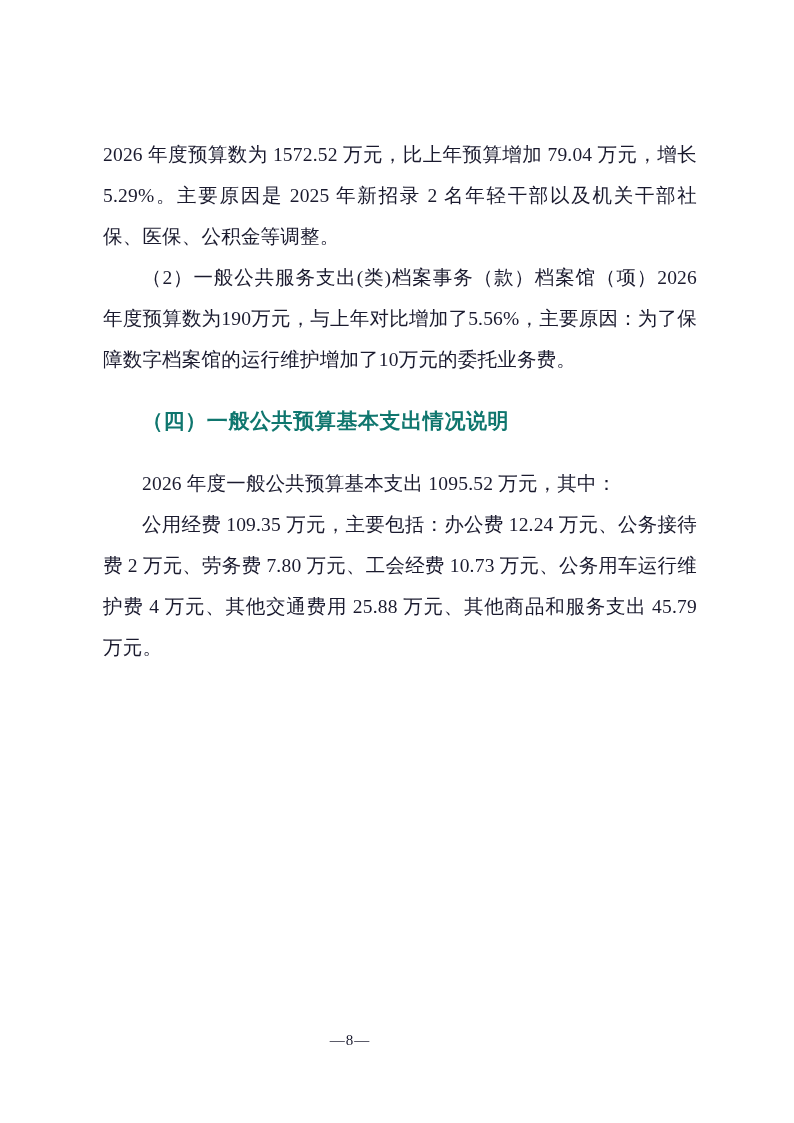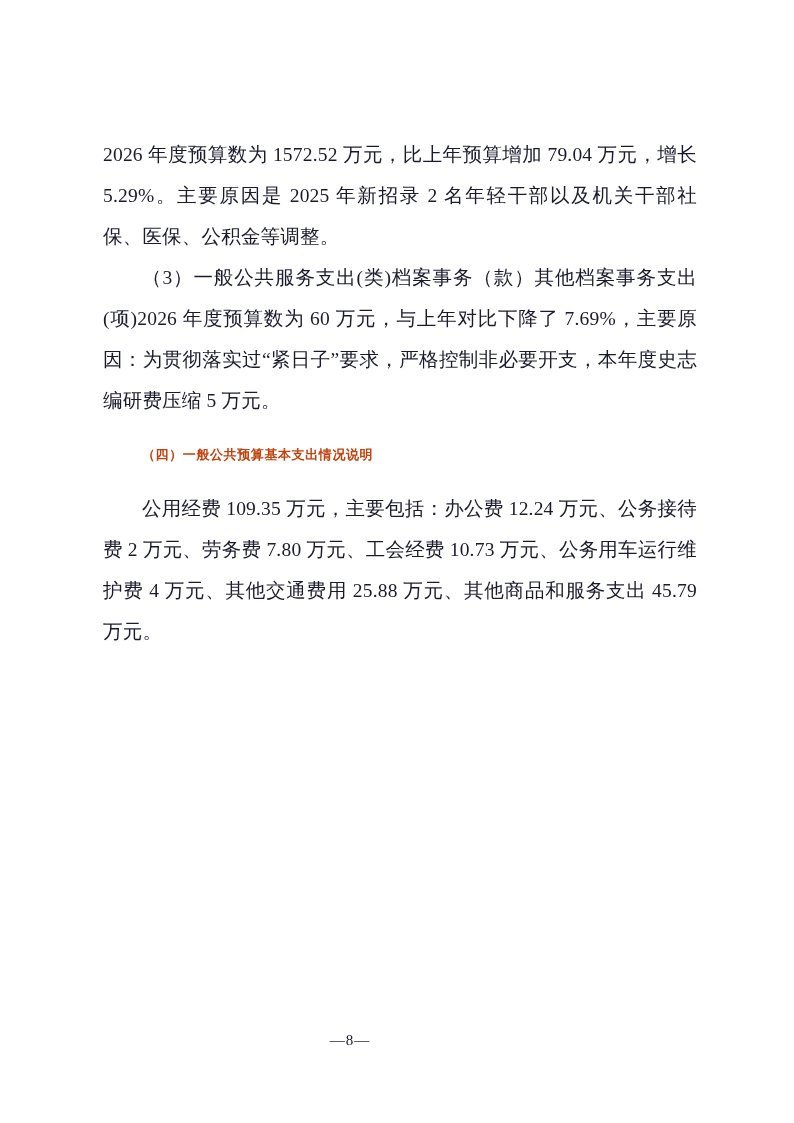--- a/index.html
+++ b/index.html
@@ -30,23 +30,23 @@
     text-justify: inter-ideograph;
     margin: 0 0 0 0;
     letter-spacing: 0.2px;
   }
   .indent {
     text-indent: 39px;
   }
   .heading {
     font-family: "Liberation Serif", "DejaVu Serif", serif;
     font-weight: bold;
-    font-size: 13px;
+    font-size: 21px;
     line-height: 41px;
-    color: #c2410c;
+    color: #0f766e;
     text-indent: 39px;
     letter-spacing: 0.6px;
   }
   .footer {
     position: absolute;
     left: 0;
     right: 0;
     top: 1032px;
     text-align: center;
     font-family: "Liberation Serif", "DejaVu Serif", serif;
@@ -57,25 +57,26 @@
 </style>
 </head>
 <body>
 
 <div class="page">
 
   <div class="content">
 
     <p class="para">2026 年度预算数为 1572.52 万元，比上年预算增加 79.04 万元，增长 5.29%。主要原因是 2025 年新招录 2 名年轻干部以及机关干部社保、医保、公积金等调整。</p>
 
+    <p class="para indent">（2）一般公共服务支出(类)档案事务（款）档案馆（项）2026年度预算数为190万元，与上年对比增加了5.56%，主要原因：为了保障数字档案馆的运行维护增加了10万元的委托业务费。</p>
 
-    <p class="para indent">（3）一般公共服务支出(类)档案事务（款）其他档案事务支出(项)2026 年度预算数为 60 万元，与上年对比下降了 7.69%，主要原因：为贯彻落实过“紧日子”要求，严格控制非必要开支，本年度史志编研费压缩 5 万元。</p>
 
     <p class="heading">（四）一般公共预算基本支出情况说明</p>
 
+    <p class="para indent">2026 年度一般公共预算基本支出 1095.52 万元，其中：</p>
 
 
     <p class="para indent">公用经费 109.35 万元，主要包括：办公费 12.24 万元、公务接待费 2 万元、劳务费 7.80 万元、工会经费 10.73 万元、公务用车运行维护费 4 万元、其他交通费用 25.88 万元、其他商品和服务支出 45.79 万元。</p>
 
   </div>
 
   <div class="footer">—8—</div>
 
 </div>
 

